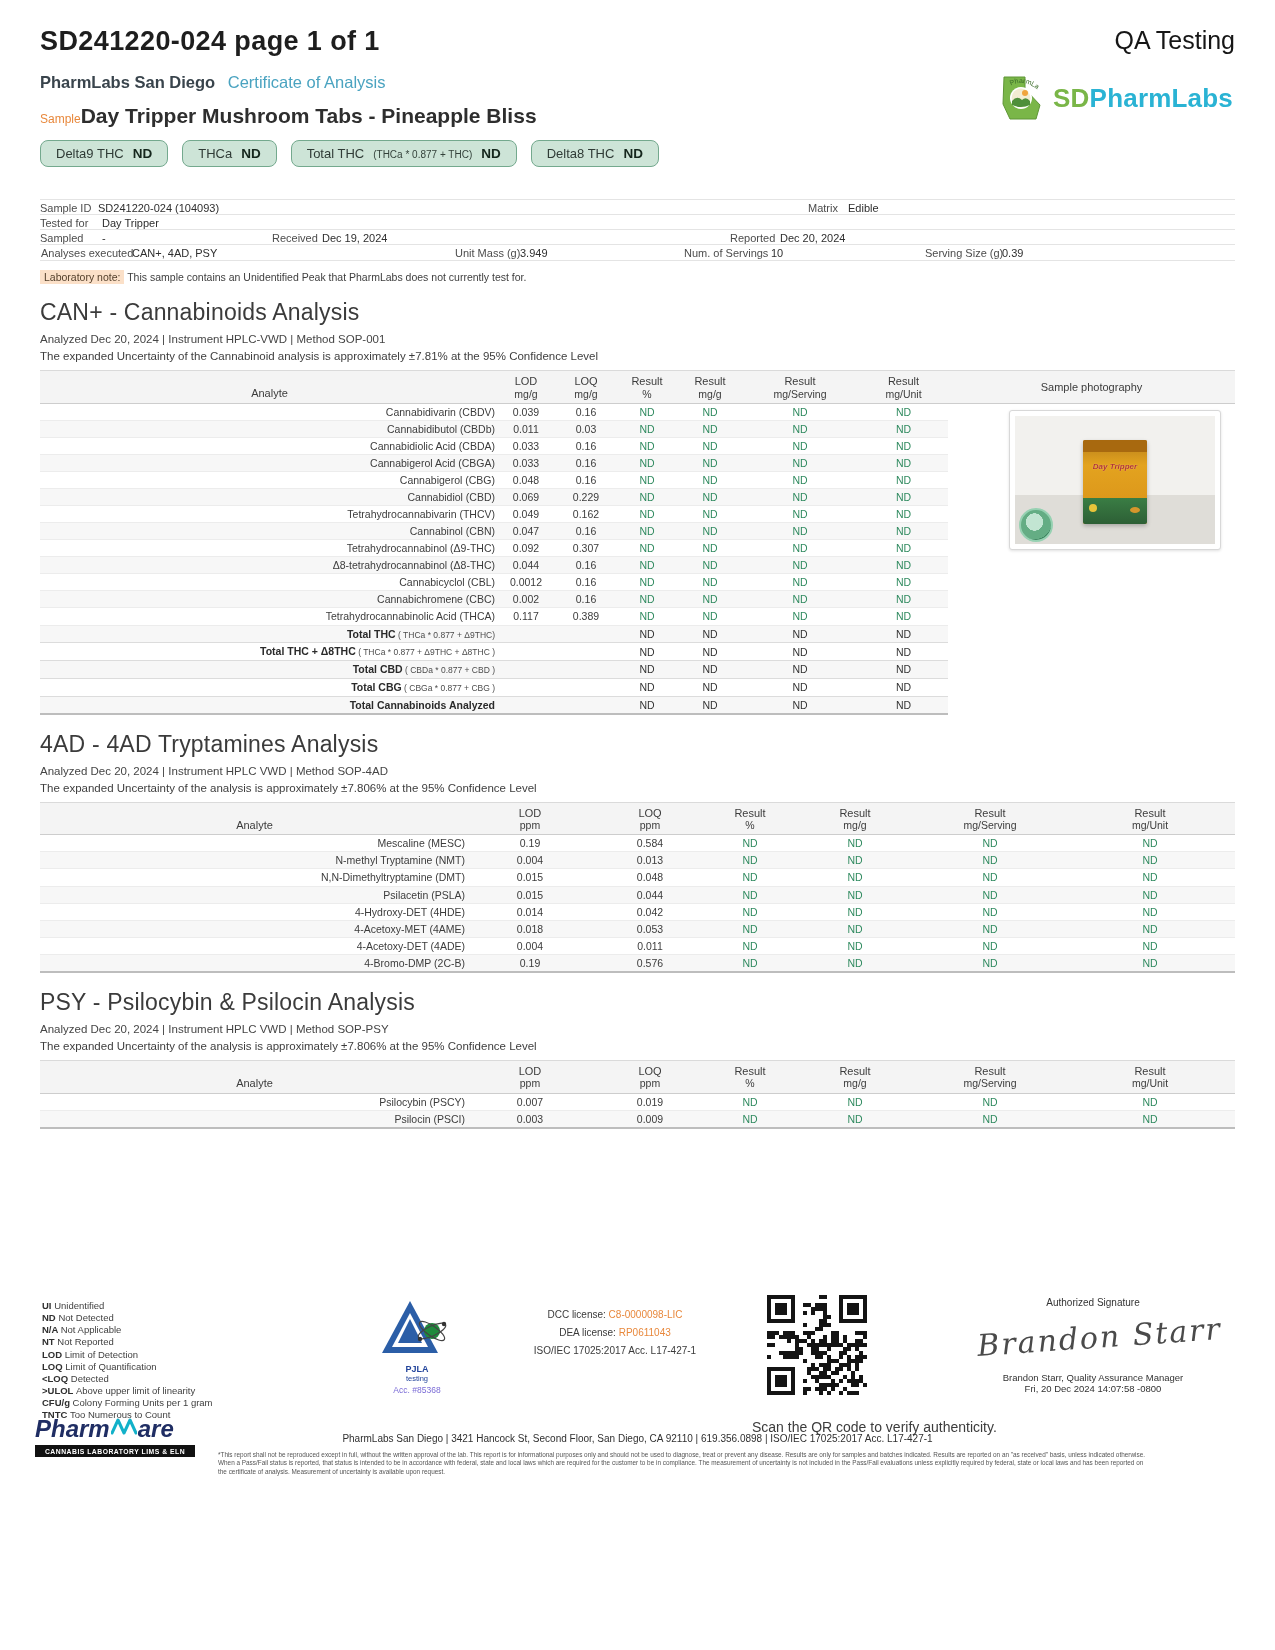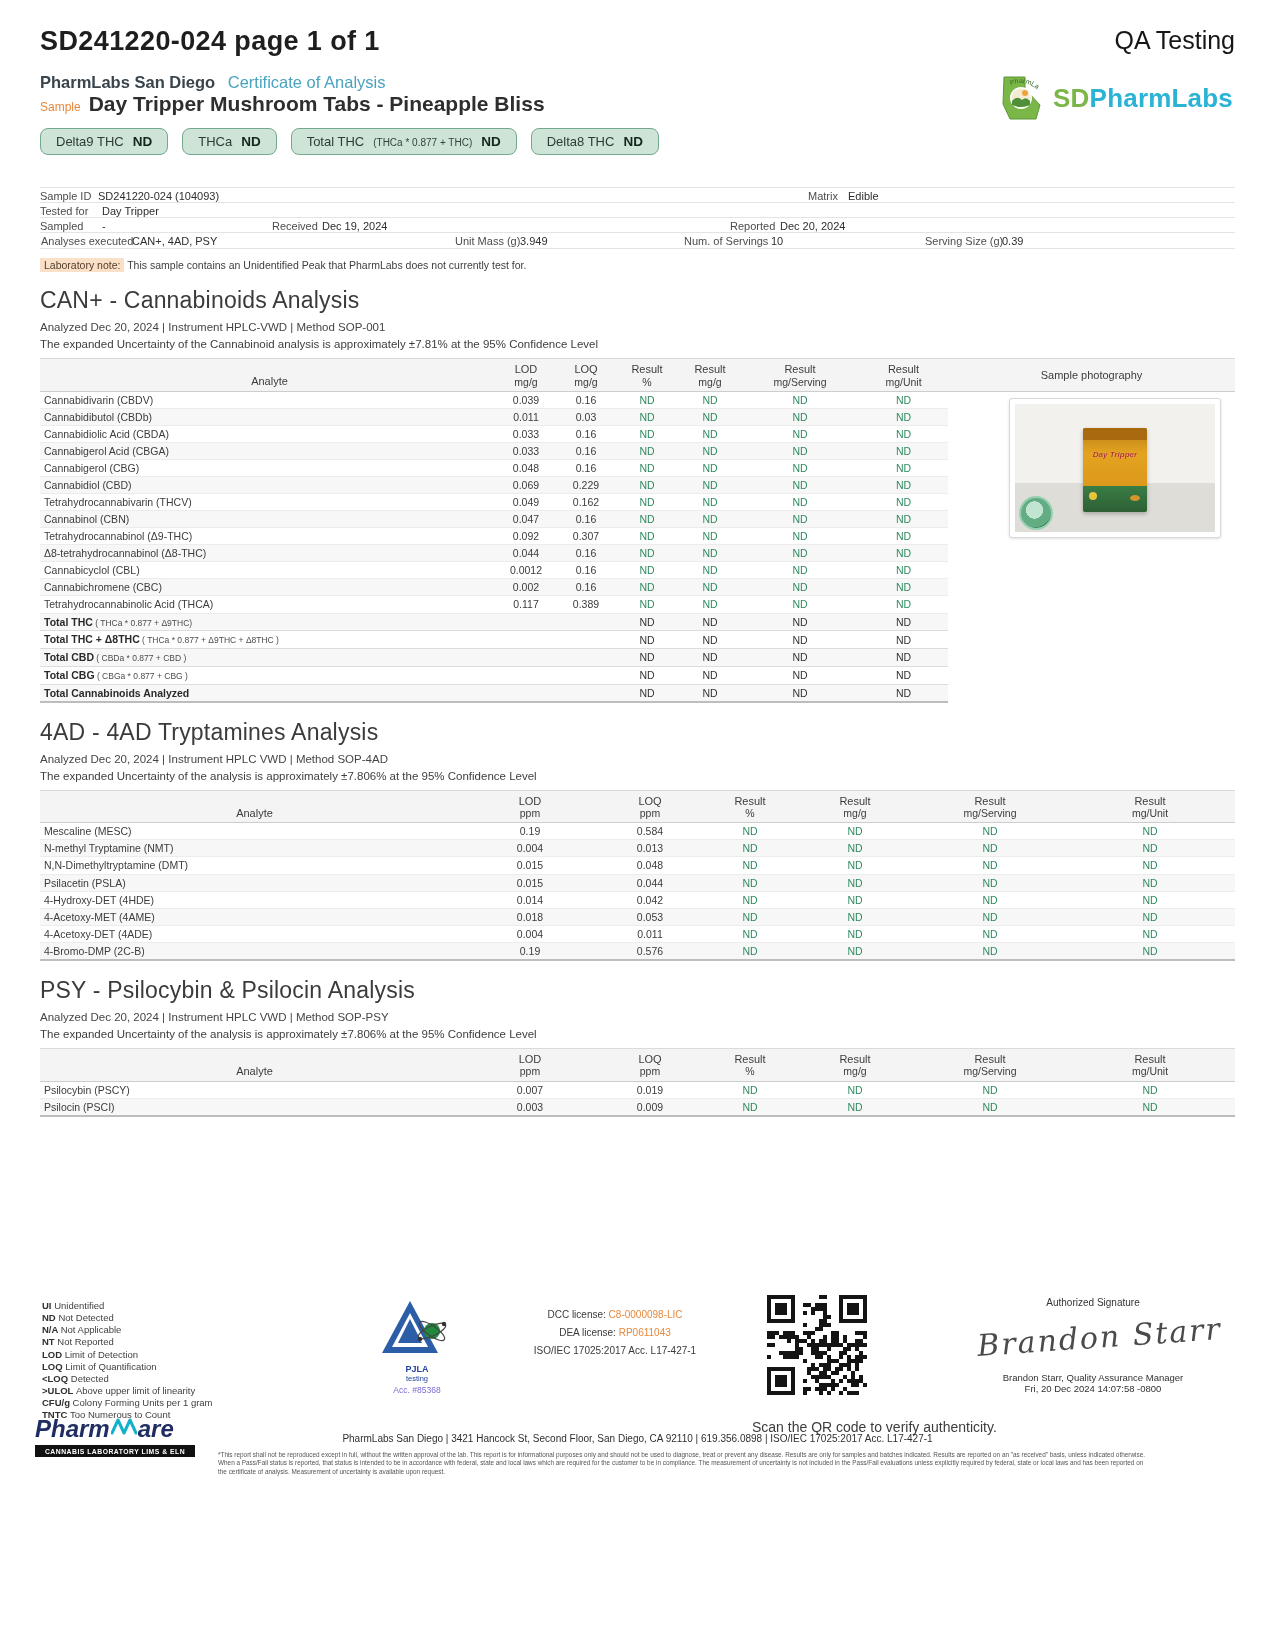--- a/index.html
+++ b/index.html
@@ -14,21 +14,21 @@
 
   .labline{margin-top:16px;font-size:16.5px}
   .labname{font-weight:700;color:#39444c}
   .coa{color:#4aa3c0;margin-left:8px}
 
   .brand{position:absolute;top:74px;right:42px;display:flex;align-items:center;gap:5px}
   .brand-text{font-size:26px;font-weight:700;letter-spacing:.2px}
   .brand-text .sd{color:#7ab648}
   .brand-text .rest{color:#2ab3d4}
 
-  .sampleline{display:flex;align-items:baseline;gap:8px}
+  .sampleline{margin-top:12px;display:flex;align-items:baseline;}
   .samplelbl{color:#e8883c;font-size:12px}
   .samplename{font-size:21px;font-weight:600;color:#2e2e2e}
 
   .badges{margin-top:12px;display:flex;gap:14px}
   .badge{display:inline-flex;align-items:baseline;gap:9px;background:#cde4d7;border:1.5px solid #74a98e;border-radius:8px;padding:5px 15px;font-size:13px;color:#2f3b36}
   .badge .bformula{font-size:10px;color:#33413a}
   .badge .bval{font-weight:700;font-size:13.5px;color:#15271d}
 
   
   .info{margin-top:32px;font-size:11px}
@@ -54,21 +54,21 @@
   .grid-can-head{grid-template-columns:455px 62px 58px 64px 62px 118px 89px 287px}
   .grid-can{grid-template-columns:455px 62px 58px 64px 62px 118px 89px}
   .grid-wide{grid-template-columns:425px 130px 110px 90px 120px 150px 170px}
 
   .can-wrap{position:relative}
   .can-rows{width:908px}
 
   .trow{display:grid;border-bottom:1px solid #ececec;font-size:10.5px;line-height:1.15;padding:2px 0;align-items:center}
   .trow.alt{background:#f7f7f7}
   .c{text-align:center;color:#3c3c3c}
-  .c.analyte{text-align:left;padding-left:4px}
+  .c.analyte{text-align:right;padding-left:4px}
   .c .aname{color:#3c3c3c}
   .c .aformula{font-size:8.5px;color:#4c4c4c}
   .c.nd{color:#2f8a5f}
   .trow.total .aname{font-weight:700;color:#2a2a2a}
   .trow.total .c.nd{color:#333}
   .trow.total{border-bottom:1px solid #dcdcdc}
   .trow.last{border-bottom:2px solid #bdbdbd}
 
   
   .photo-box{position:absolute;right:14px;top:40px;width:212px;height:140px;background:#fff;border:1px solid #d8d8d8;border-radius:3px;box-shadow:0 1px 3px rgba(0,0,0,.12);padding:5px}

